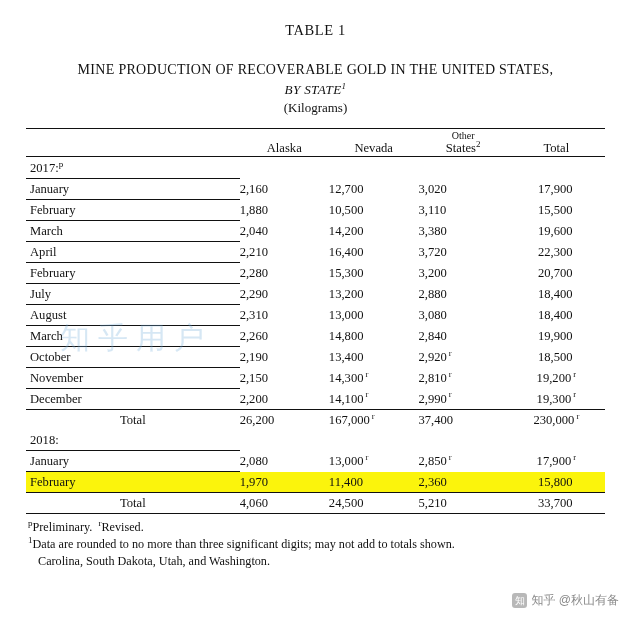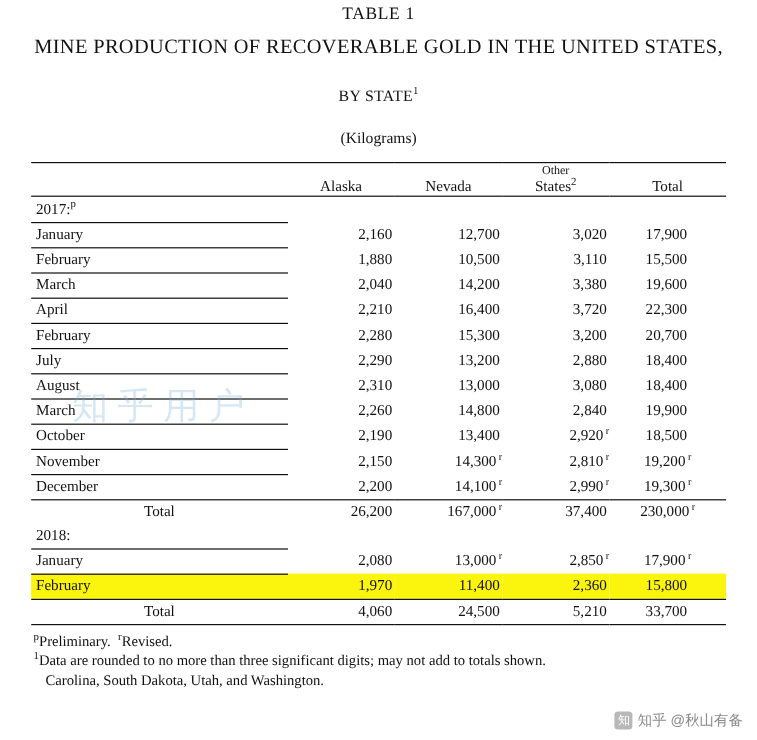--- a/index.html
+++ b/index.html
@@ -13,43 +13,43 @@
     font-family: "Liberation Serif", serif;
     color: #111111;
     position: relative;
     overflow: hidden;
   }
   .page {
     position: relative;
     width: 631px;
     height: 617px;
     box-sizing: border-box;
-    padding: 2px 26px 0 26px;
+    padding: 20px 26px 0 26px;
   }
   .titles {
     text-align: center;
     line-height: 1.45;
   }
   .t-main {
     font-size: 14.5px;
     letter-spacing: 0.6px;
   }
   .t-sub {
-    font-size: 17px;
+    font-size: 14px;
     letter-spacing: 0.3px;
-    margin-top: 4px;
+    margin-top: 19px;
   }
   .t-sub2 {
     font-size: 13.2px;
     letter-spacing: 0.3px;
-    margin-top: 18px;
+    margin-top: 0;
+    font-style: italic;
   }
   .t-units {
     font-size: 13px;
-    margin-top: 17px;
     margin-bottom: 10px;
   }
   sup {
     font-size: 9px;
     vertical-align: super;
     line-height: 0;
   }
   table.gold {
     width: 100%;
     border-collapse: collapse;
@@ -86,21 +86,21 @@
     text-align: center;
     padding: 0 0 4px 0;
     font-size: 12.6px;
   }
   .label-col {
     width: 218px;
     text-align: left !important;
     padding-left: 4px !important;
   }
   .num {
-    text-align: right;
+    text-align: left;
     width: 92px;
   }
   .num-total {
     text-align: center;
     width: 100px;
   }
   tr.datarow td {
     padding: 1.5px 0 1.5px 0;
     height: 17px;
   }

